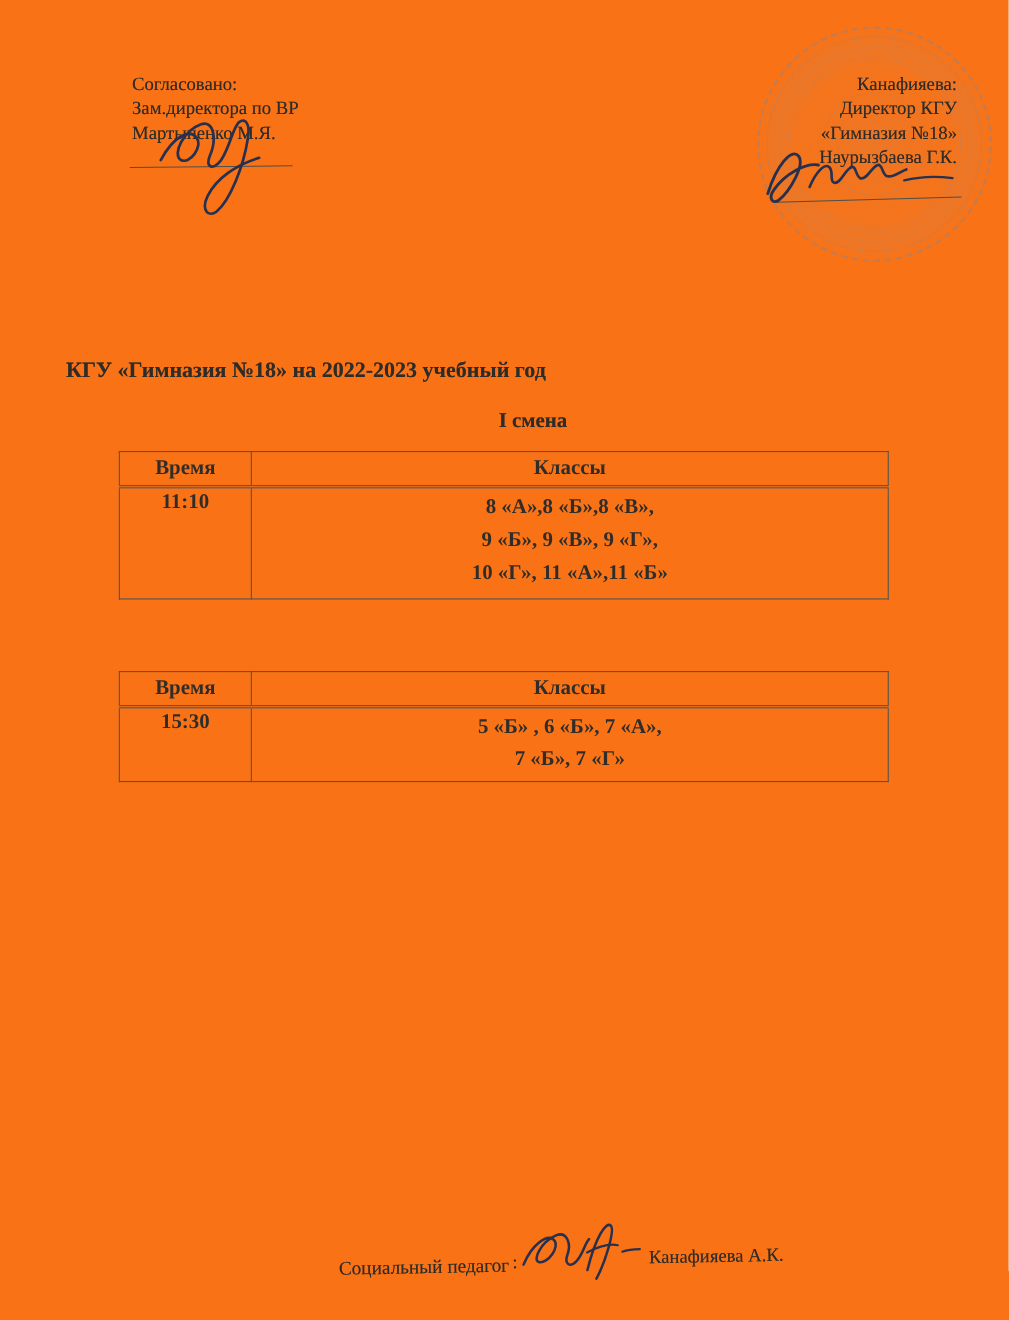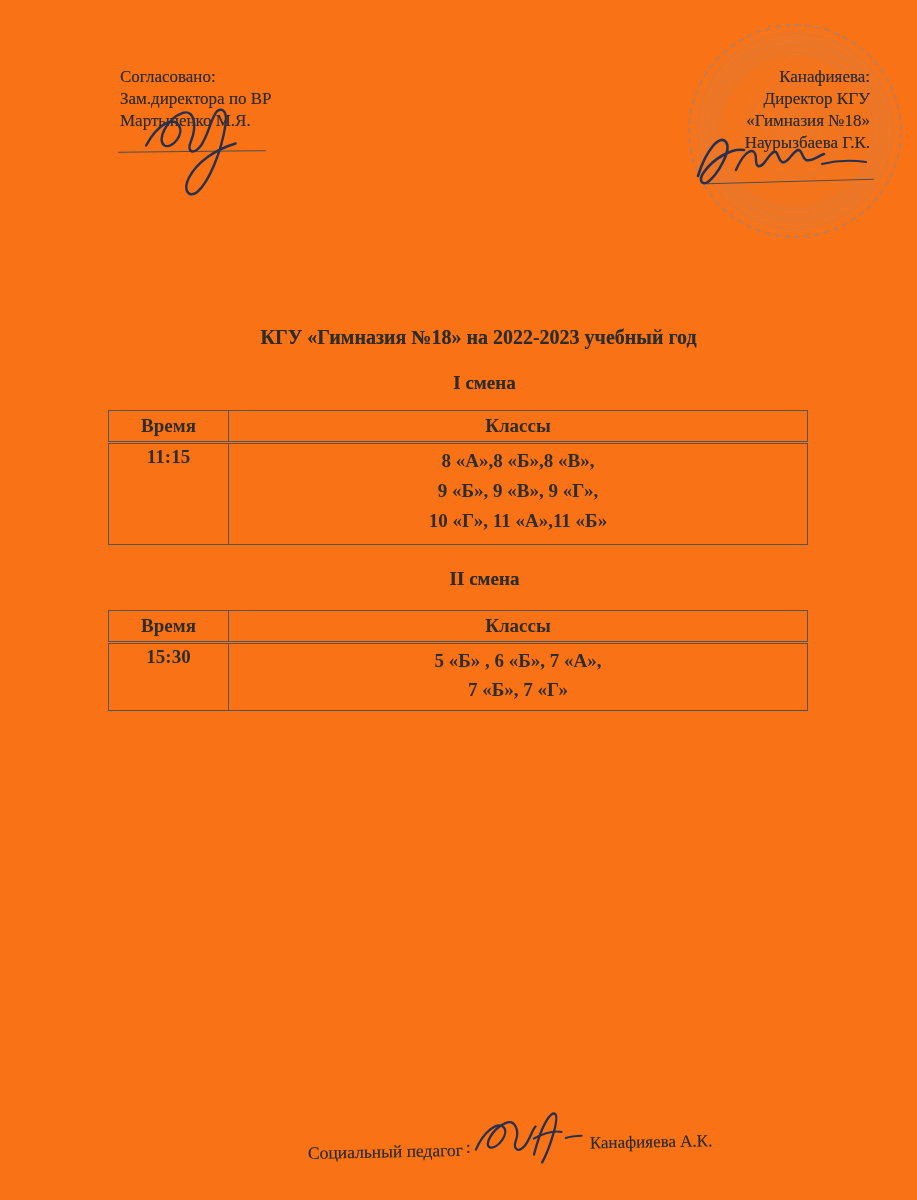--- a/index.html
+++ b/index.html
@@ -57,21 +57,21 @@
   }
   .sig2{position:absolute;left:690px;top:120px;width:184px;height:74px;}
 
   
   .title{
     position:absolute;left:60px;right:20px;top:282px;
     text-align:center;font-size:20px;font-weight:bold;letter-spacing:.2px;
   }
   .subtitle{
     position:absolute;left:60px;right:20px;top:326px;
-    text-align:center;font-size:20px;font-weight:bold;
+    text-align:left;font-size:20px;font-weight:bold;
   }
   .shift-heading{
     position:absolute;left:60px;right:8px;
     text-align:center;font-size:19px;font-weight:bold;
   }
   .shift1-h{top:372px;}
   .shift2-h{top:568px;}
 
   
   table.sched{
@@ -151,31 +151,30 @@
     <colgroup>
         <col style="width:120px">
         <col>
       </colgroup>
     <tbody>
         <tr>
       <th>Время</th>
       <th>Классы</th>
     </tr>
     <tr>
-      <td class="time-cell">11:15</td>
+      <td class="time-cell">11:10</td>
       <td>
         <div class="cls-line">8 «А»,8 «Б»,8 «В»,</div>
         <div class="cls-line">9 «Б», 9 «В», 9 «Г»,</div>
         <div class="cls-line">10 «Г», 11 «А»,11 «Б»</div>
       </td>
     </tr>
   </tbody>
     </table>
 
-  <div class="shift-heading shift2-h soft">II смена</div>
   <table class="sched t2">
     <colgroup>
         <col style="width:120px">
         <col>
       </colgroup>
     <tbody>
         <tr>
       <th>Время</th>
       <th>Классы</th>
     </tr>

